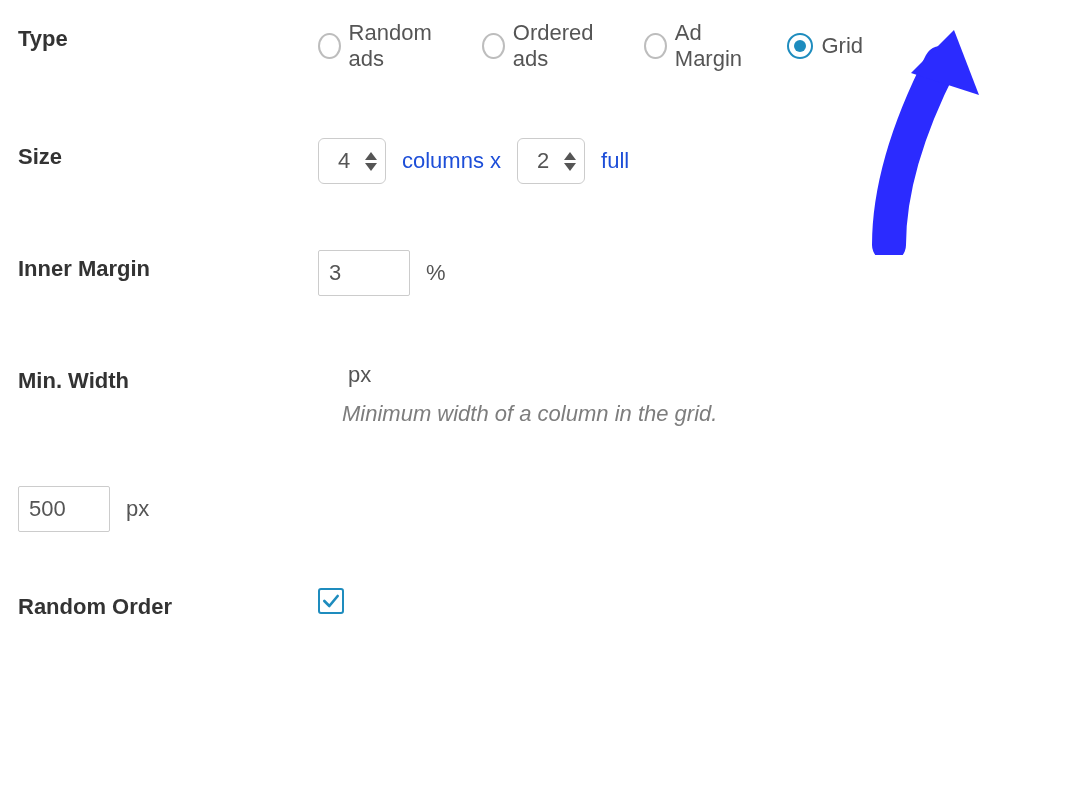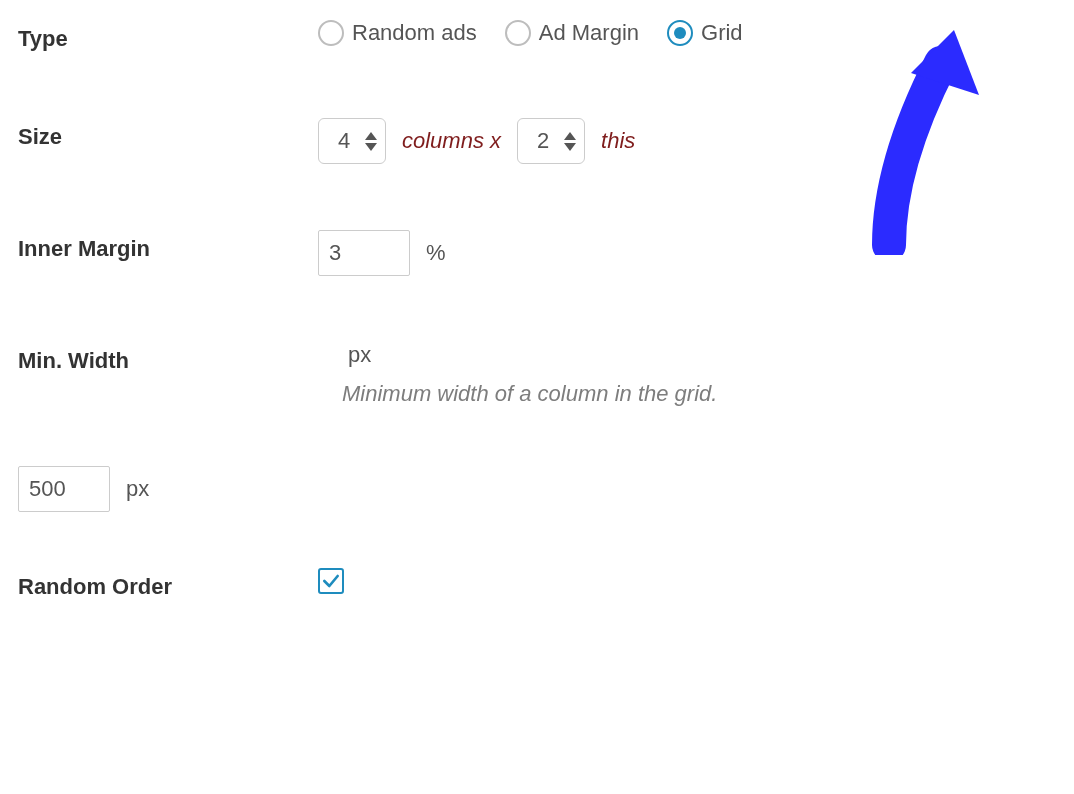--- a/index.html
+++ b/index.html
@@ -97,21 +97,21 @@
     border-right: 6px solid transparent;
     border-bottom: 8px solid #555;
     margin-bottom: 3px;
   }
   .tri-down {
     width: 0; height: 0;
     border-left: 6px solid transparent;
     border-right: 6px solid transparent;
     border-top: 8px solid #555;
   }
-  .mid-txt { color: #7f1d1d; padding: 0 6px; font-style: italic; }
+  .mid-txt { color: #1d4ed8; padding: 0 6px; }
   
   .tinput {
     border: 1px solid #ccc;
     border-radius: 2px;
     height: 46px;
     width: 92px;
     padding: 0 10px;
     font-size: 22px;
     color: #555;
     background: #fff;
@@ -154,20 +154,26 @@
 
   <div class="row">
     <div class="label-col">Type</div>
     <div class="field-col">
       <div class="inline">
         <label class="radio">
           <span class="circ">
               <span class="dot"></span>
             </span>
           <span class="txt">Random ads</span>
+        </label>
+        <label class="radio">
+          <span class="circ">
+              <span class="dot"></span>
+            </span>
+          <span class="txt">Ordered ads</span>
         </label>
         <label class="radio">
           <span class="circ">
               <span class="dot"></span>
             </span>
           <span class="txt">Ad Margin</span>
         </label>
         <label class="radio selected">
           <span class="circ">
               <span class="dot"></span>
@@ -190,21 +196,21 @@
           </span>
         </span>
         <span class="mid-txt">columns x</span>
         <span class="numsel">
           <span class="val">2</span>
           <span class="spinner">
             <span class="tri-up"></span>
               <span class="tri-down"></span>
           </span>
         </span>
-        <span class="mid-txt">this</span>
+        <span class="mid-txt">full</span>
       </div>
     </div>
   </div>
 
   <div class="row">
     <div class="label-col">Inner Margin</div>
     <div class="field-col">
       <div class="inline">
         <input class="tinput" value="3" style="">
         <span class="unit">%</span>

